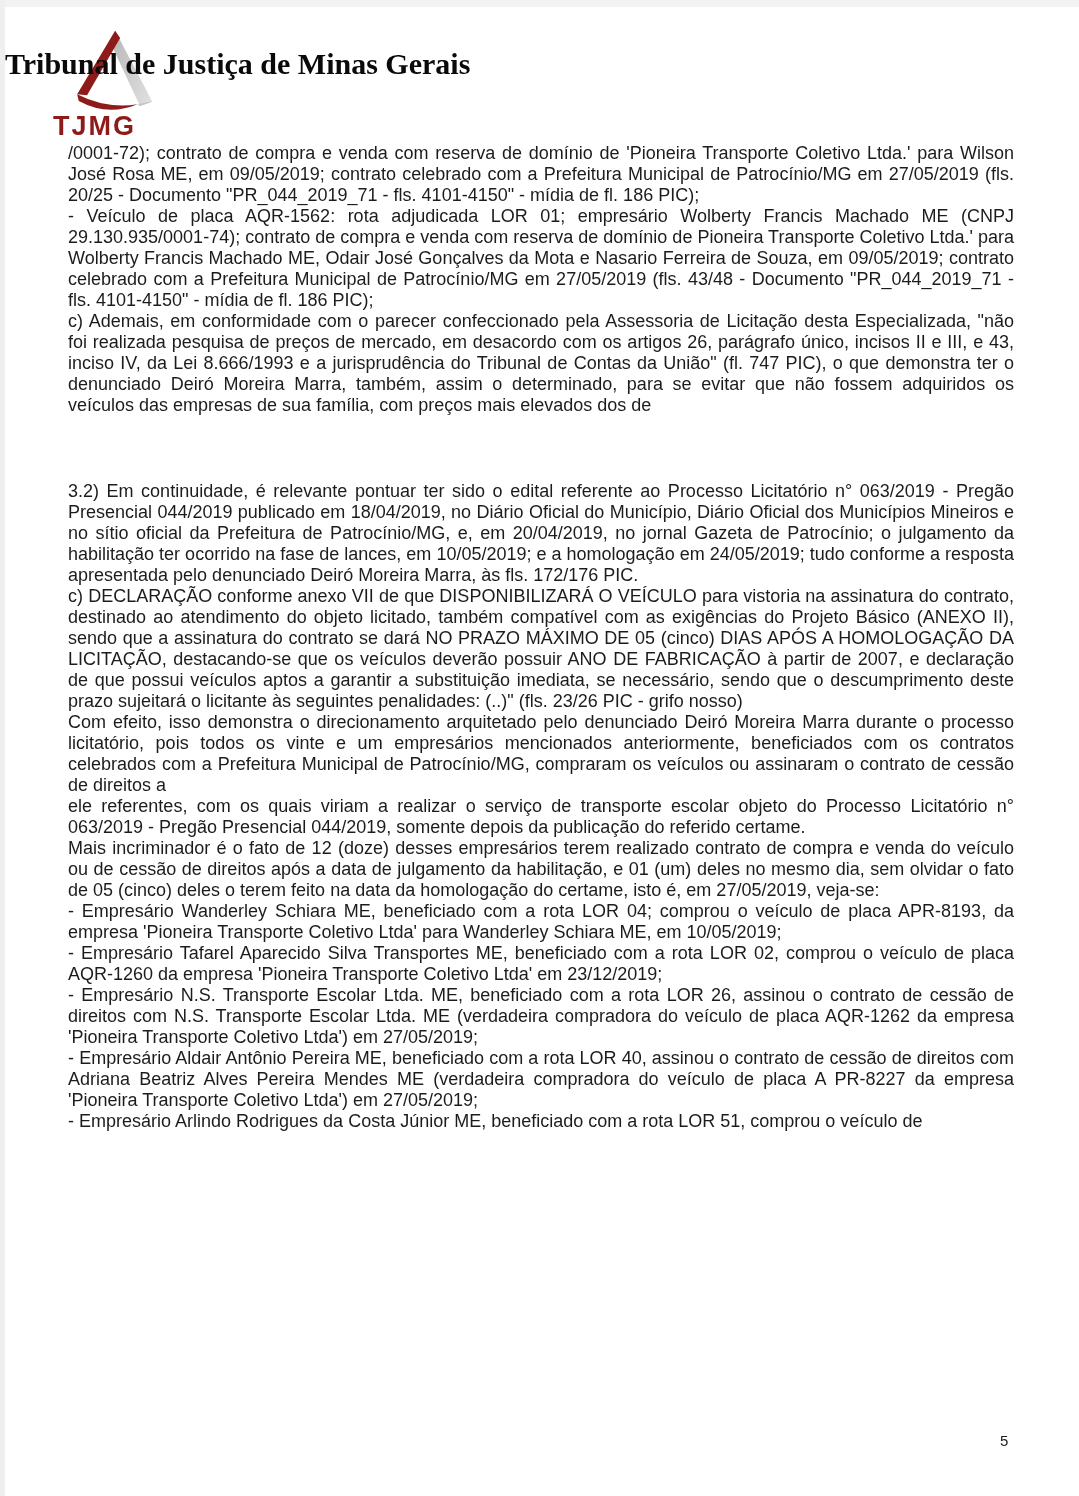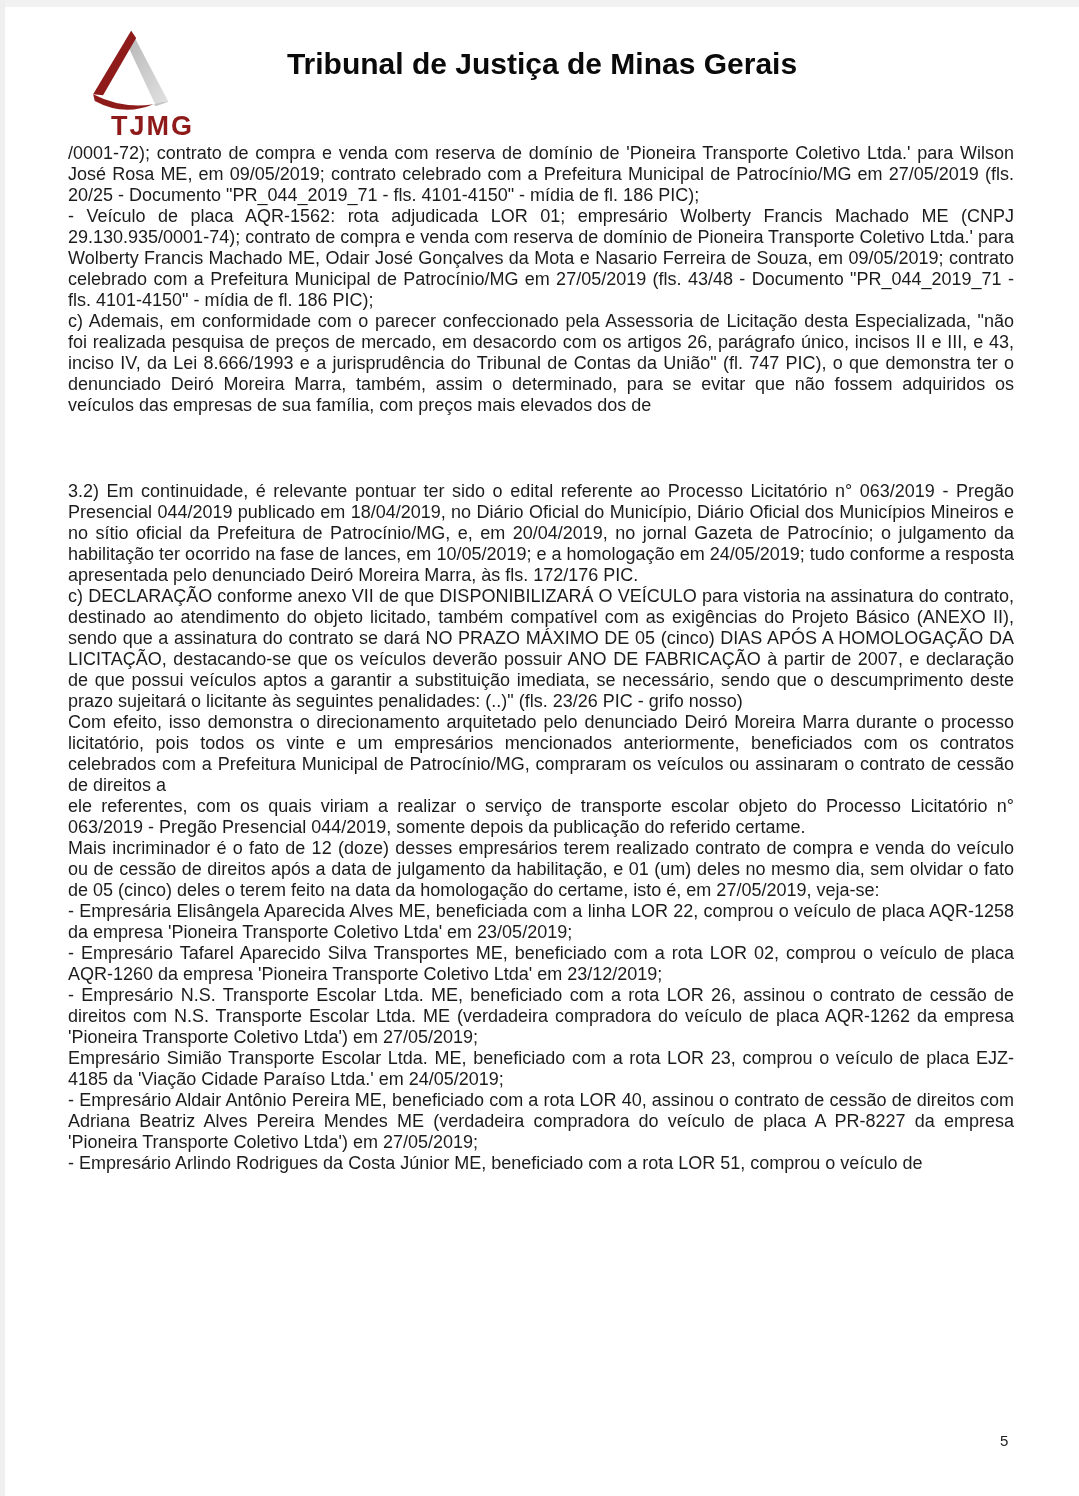--- a/index.html
+++ b/index.html
@@ -21,39 +21,40 @@
     background: #efefef;
   }
   .page {
     position: absolute; top: 7px; left: 5px; width: 1074px; height: 1489px;
     background: #ffffff;
   }
   .header {
     position: absolute; top: 0; left: 0; width: 100%; height: 135px;
   }
   .logo {
-    position: absolute; top: 22px; left: 64px; width: 125px; height: 112px;
-    text-align: right;
+    position: absolute; top: 22px; left: 48px; width: 125px; height: 112px;
+    text-align: left;
   }
   .logo svg { display: block; margin: 0 auto; }
   .logo-acronym {
     display: block;
     margin-top: -4px;
     font-weight: bold;
     font-size: 27px;
     letter-spacing: 2px;
     color: #8e1a1a;
   }
   .doc-title {
     position: absolute; top: 40px; left: 0; width: 100%;
-    text-align: center;
+    text-align: left;
     font-weight: bold;
     font-size: 30px;
     color: #0a0a0a;
     letter-spacing: 0px;
+    font-family: Liberation Serif, serif;
   }
   .body-text {
     position: absolute; top: 136px; left: 63px; width: 946px;
     font-size: 18px;
     line-height: 21px;
     text-align: justify;
   }
   .body-text p { margin: 0; }
   .body-text p.section-gap { margin-top: 65px; }
   .page-number {
@@ -91,23 +92,22 @@
 
   <div class="body-text">
     <p>/0001-72); contrato de compra e venda com reserva de domínio de 'Pioneira Transporte Coletivo Ltda.' para Wilson José Rosa ME, em 09/05/2019; contrato celebrado com a Prefeitura Municipal de Patrocínio/MG em 27/05/2019 (fls. 20/25 - Documento "PR_044_2019_71 - fls. 4101-4150" - mídia de fl. 186 PIC);</p>
     <p>- Veículo de placa AQR-1562: rota adjudicada LOR 01; empresário Wolberty Francis Machado ME (CNPJ 29.130.935/0001-74); contrato de compra e venda com reserva de domínio de Pioneira Transporte Coletivo Ltda.' para Wolberty Francis Machado ME, Odair José Gonçalves da Mota e Nasario Ferreira de Souza, em 09/05/2019; contrato celebrado com a Prefeitura Municipal de Patrocínio/MG em 27/05/2019 (fls. 43/48 - Documento "PR_044_2019_71 - fls. 4101-4150" - mídia de fl. 186 PIC);</p>
     <p>c) Ademais, em conformidade com o parecer confeccionado pela Assessoria de Licitação desta Especializada, "não foi realizada pesquisa de preços de mercado, em desacordo com os artigos 26, parágrafo único, incisos II e III, e 43, inciso IV, da Lei 8.666/1993 e a jurisprudência do Tribunal de Contas da União" (fl. 747 PIC), o que demonstra ter o denunciado Deiró Moreira Marra, também, assim o determinado, para se evitar que não fossem adquiridos os veículos das empresas de sua família, com preços mais elevados dos de</p>
     <p class="section-gap">3.2) Em continuidade, é relevante pontuar ter sido o edital referente ao Processo Licitatório n° 063/2019 - Pregão Presencial 044/2019 publicado em 18/04/2019, no Diário Oficial do Município, Diário Oficial dos Municípios Mineiros e no sítio oficial da Prefeitura de Patrocínio/MG, e, em 20/04/2019, no jornal Gazeta de Patrocínio; o julgamento da habilitação ter ocorrido na fase de lances, em 10/05/2019; e a homologação em 24/05/2019; tudo conforme a resposta apresentada pelo denunciado Deiró Moreira Marra, às fls. 172/176 PIC.</p>
     <p>c) DECLARAÇÃO conforme anexo VII de que DISPONIBILIZARÁ O VEÍCULO para vistoria na assinatura do contrato, destinado ao atendimento do objeto licitado, também compatível com as exigências do Projeto Básico (ANEXO II), sendo que a assinatura do contrato se dará NO PRAZO MÁXIMO DE 05 (cinco) DIAS APÓS A HOMOLOGAÇÃO DA LICITAÇÃO, destacando-se que os veículos deverão possuir ANO DE FABRICAÇÃO à partir de 2007, e declaração de que possui veículos aptos a garantir a substituição imediata, se necessário, sendo que o descumprimento deste prazo sujeitará o licitante às seguintes penalidades: (..)" (fls. 23/26 PIC - grifo nosso)</p>
     <p>Com efeito, isso demonstra o direcionamento arquitetado pelo denunciado Deiró Moreira Marra durante o processo licitatório, pois todos os vinte e um empresários mencionados anteriormente, beneficiados com os contratos celebrados com a Prefeitura Municipal de Patrocínio/MG, compraram os veículos ou assinaram o contrato de cessão de direitos a</p>
     <p>ele referentes, com os quais viriam a realizar o serviço de transporte escolar objeto do Processo Licitatório n° 063/2019 - Pregão Presencial 044/2019, somente depois da publicação do referido certame.</p>
     <p>Mais incriminador é o fato de 12 (doze) desses empresários terem realizado contrato de compra e venda do veículo ou de cessão de direitos após a data de julgamento da habilitação, e 01 (um) deles no mesmo dia, sem olvidar o fato de 05 (cinco) deles o terem feito na data da homologação do certame, isto é, em 27/05/2019, veja-se:</p>
-    <p>- Empresária Elisângela Aparecida Alves ME, beneficiada com a linha LOR 22, comprou o veículo de placa AQR-1258 da empresa 'Pioneira Transporte Coletivo Ltda' em 23/05/2019;</p>
+    <p>- Empresário Wanderley Schiara ME, beneficiado com a rota LOR 04; comprou o veículo de placa APR-8193, da empresa 'Pioneira Transporte Coletivo Ltda' para Wanderley Schiara ME, em 10/05/2019;</p>
     <p>- Empresário Tafarel Aparecido Silva Transportes ME, beneficiado com a rota LOR 02, comprou o veículo de placa AQR-1260 da empresa 'Pioneira Transporte Coletivo Ltda' em 23/12/2019;</p>
     <p>- Empresário N.S. Transporte Escolar Ltda. ME, beneficiado com a rota LOR 26, assinou o contrato de cessão de direitos com N.S. Transporte Escolar Ltda. ME (verdadeira compradora do veículo de placa AQR-1262 da empresa 'Pioneira Transporte Coletivo Ltda') em 27/05/2019;</p>
-    <p>Empresário Simião Transporte Escolar Ltda. ME, beneficiado com a rota LOR 23, comprou o veículo de placa EJZ-4185 da 'Viação Cidade Paraíso Ltda.' em 24/05/2019;</p>
     <p>- Empresário Aldair Antônio Pereira ME, beneficiado com a rota LOR 40, assinou o contrato de cessão de direitos com Adriana Beatriz Alves Pereira Mendes ME (verdadeira compradora do veículo de placa A PR-8227 da empresa 'Pioneira Transporte Coletivo Ltda') em 27/05/2019;</p>
     <p>- Empresário Arlindo Rodrigues da Costa Júnior ME, beneficiado com a rota LOR 51, comprou o veículo de</p>
   </div>
 
   <div class="page-number">5</div>
 
 </div>
 
 </body></html>

